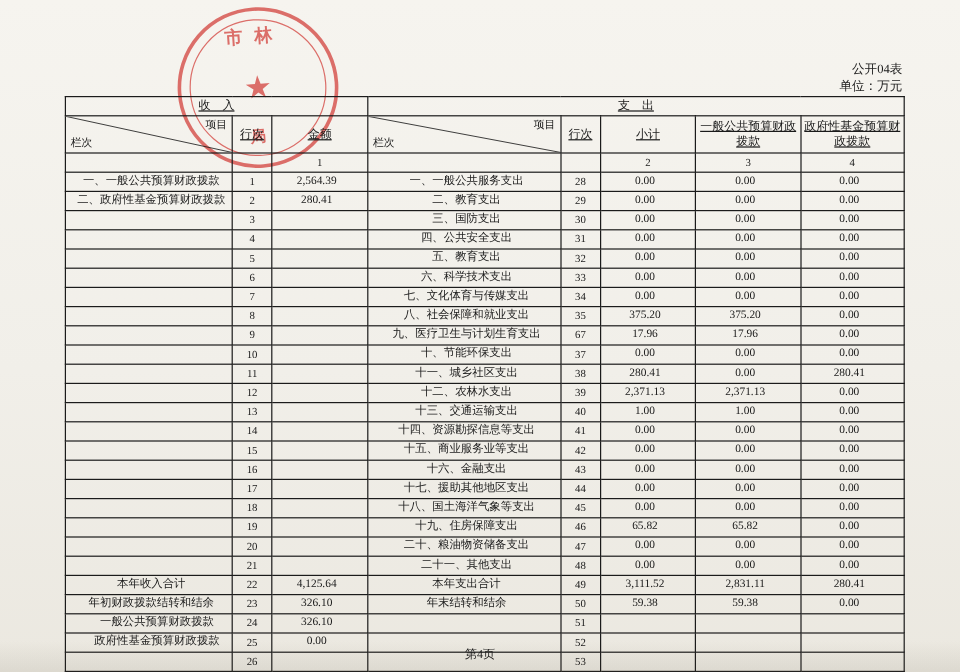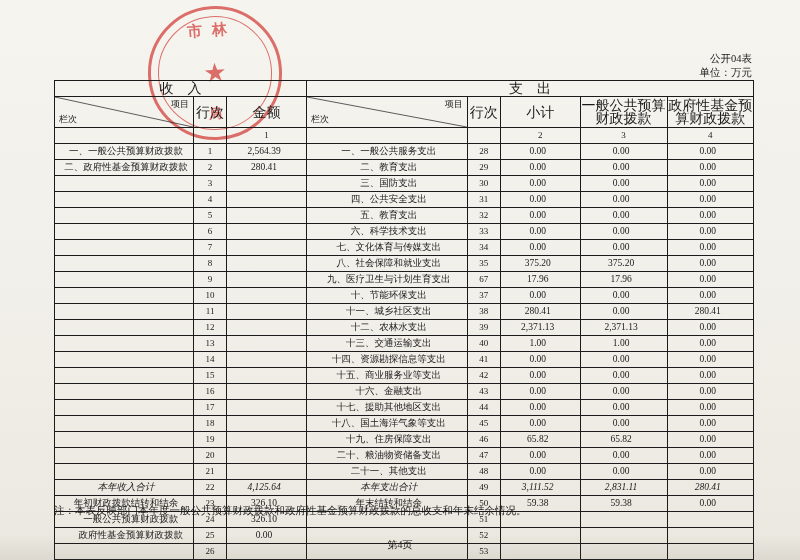--- a/index.html
+++ b/index.html
@@ -72,33 +72,34 @@
     text-align: left;
     padding-left: 4px !important;
     font-size: 9.5px;
   }
   .num {
     text-align: right;
     padding-right: 5px !important;
     font-size: 9.5px;
   }
   .hdr {
-    font-size: 14px;
+    font-size: 10px;
+    text-decoration: underline;
   }
   .colnum {
     font-size: 9px;
   }
   .w-item { width: 146px; }
   .w-hang { width: 34px; }
   .w-amt  { width: 78px; }
   .w-item2{ width: 170px; }
   .w-sub  { width: 78px; }
   .w-gen  { width: 86px; }
   .w-fund { width: 86px; }
-  .bold { font-weight: bold; font-style: italic; }
+  .bold { font-weight: bold; }
   .note {
     position: absolute;
     left: 54px;
     top: 503px;
     font-size: 10.5px;
     line-height: 15px;
     width: 700px;
   }
   .pageno {
     position: absolute;
@@ -493,16 +494,15 @@
           <td class="num w-amt bold">3,170.89</td>
           <td class="lab-left w-item2 bold" style="text-align:center;padding-left:0">总计</td>
           <td class="w-hang">54</td>
           <td class="num w-sub bold">3,170.89</td>
           <td class="num w-gen bold">2,890.48</td>
           <td class="num w-fund bold">280.41</td>
         </tr>
       </tbody>
   </table>
 
-  <div class="note">注：本表反映部门本年度一般公共预算财政拨款和政府性基金预算财政拨款的总收支和年末结余情况。</div>
   <div class="pageno">第4页</div>
   <div class="shadow-edge"></div>
 </div>
 
 </body></html>

